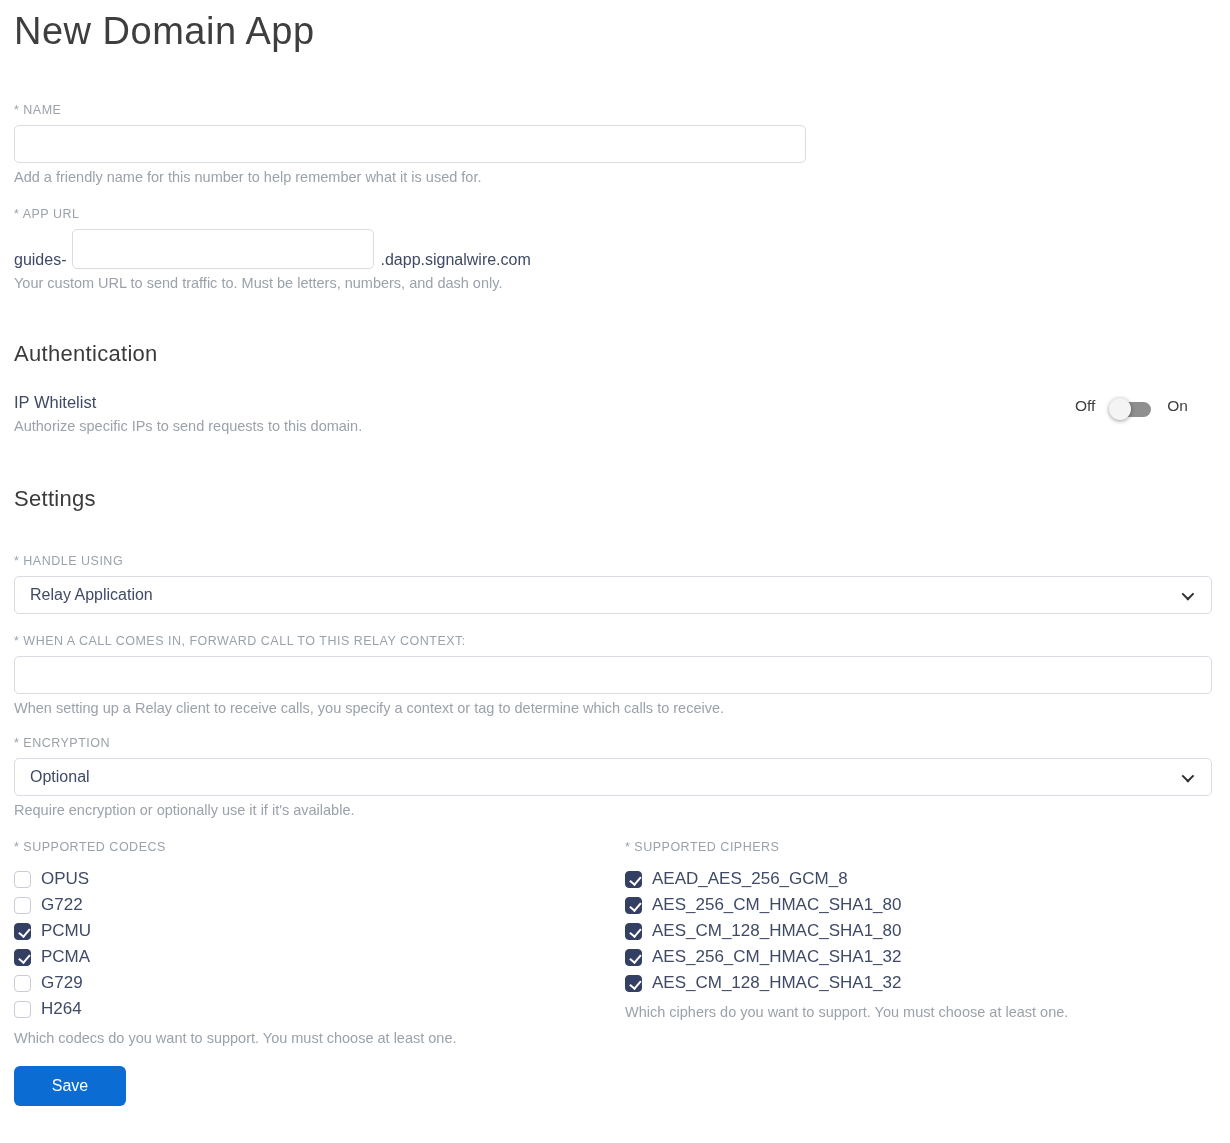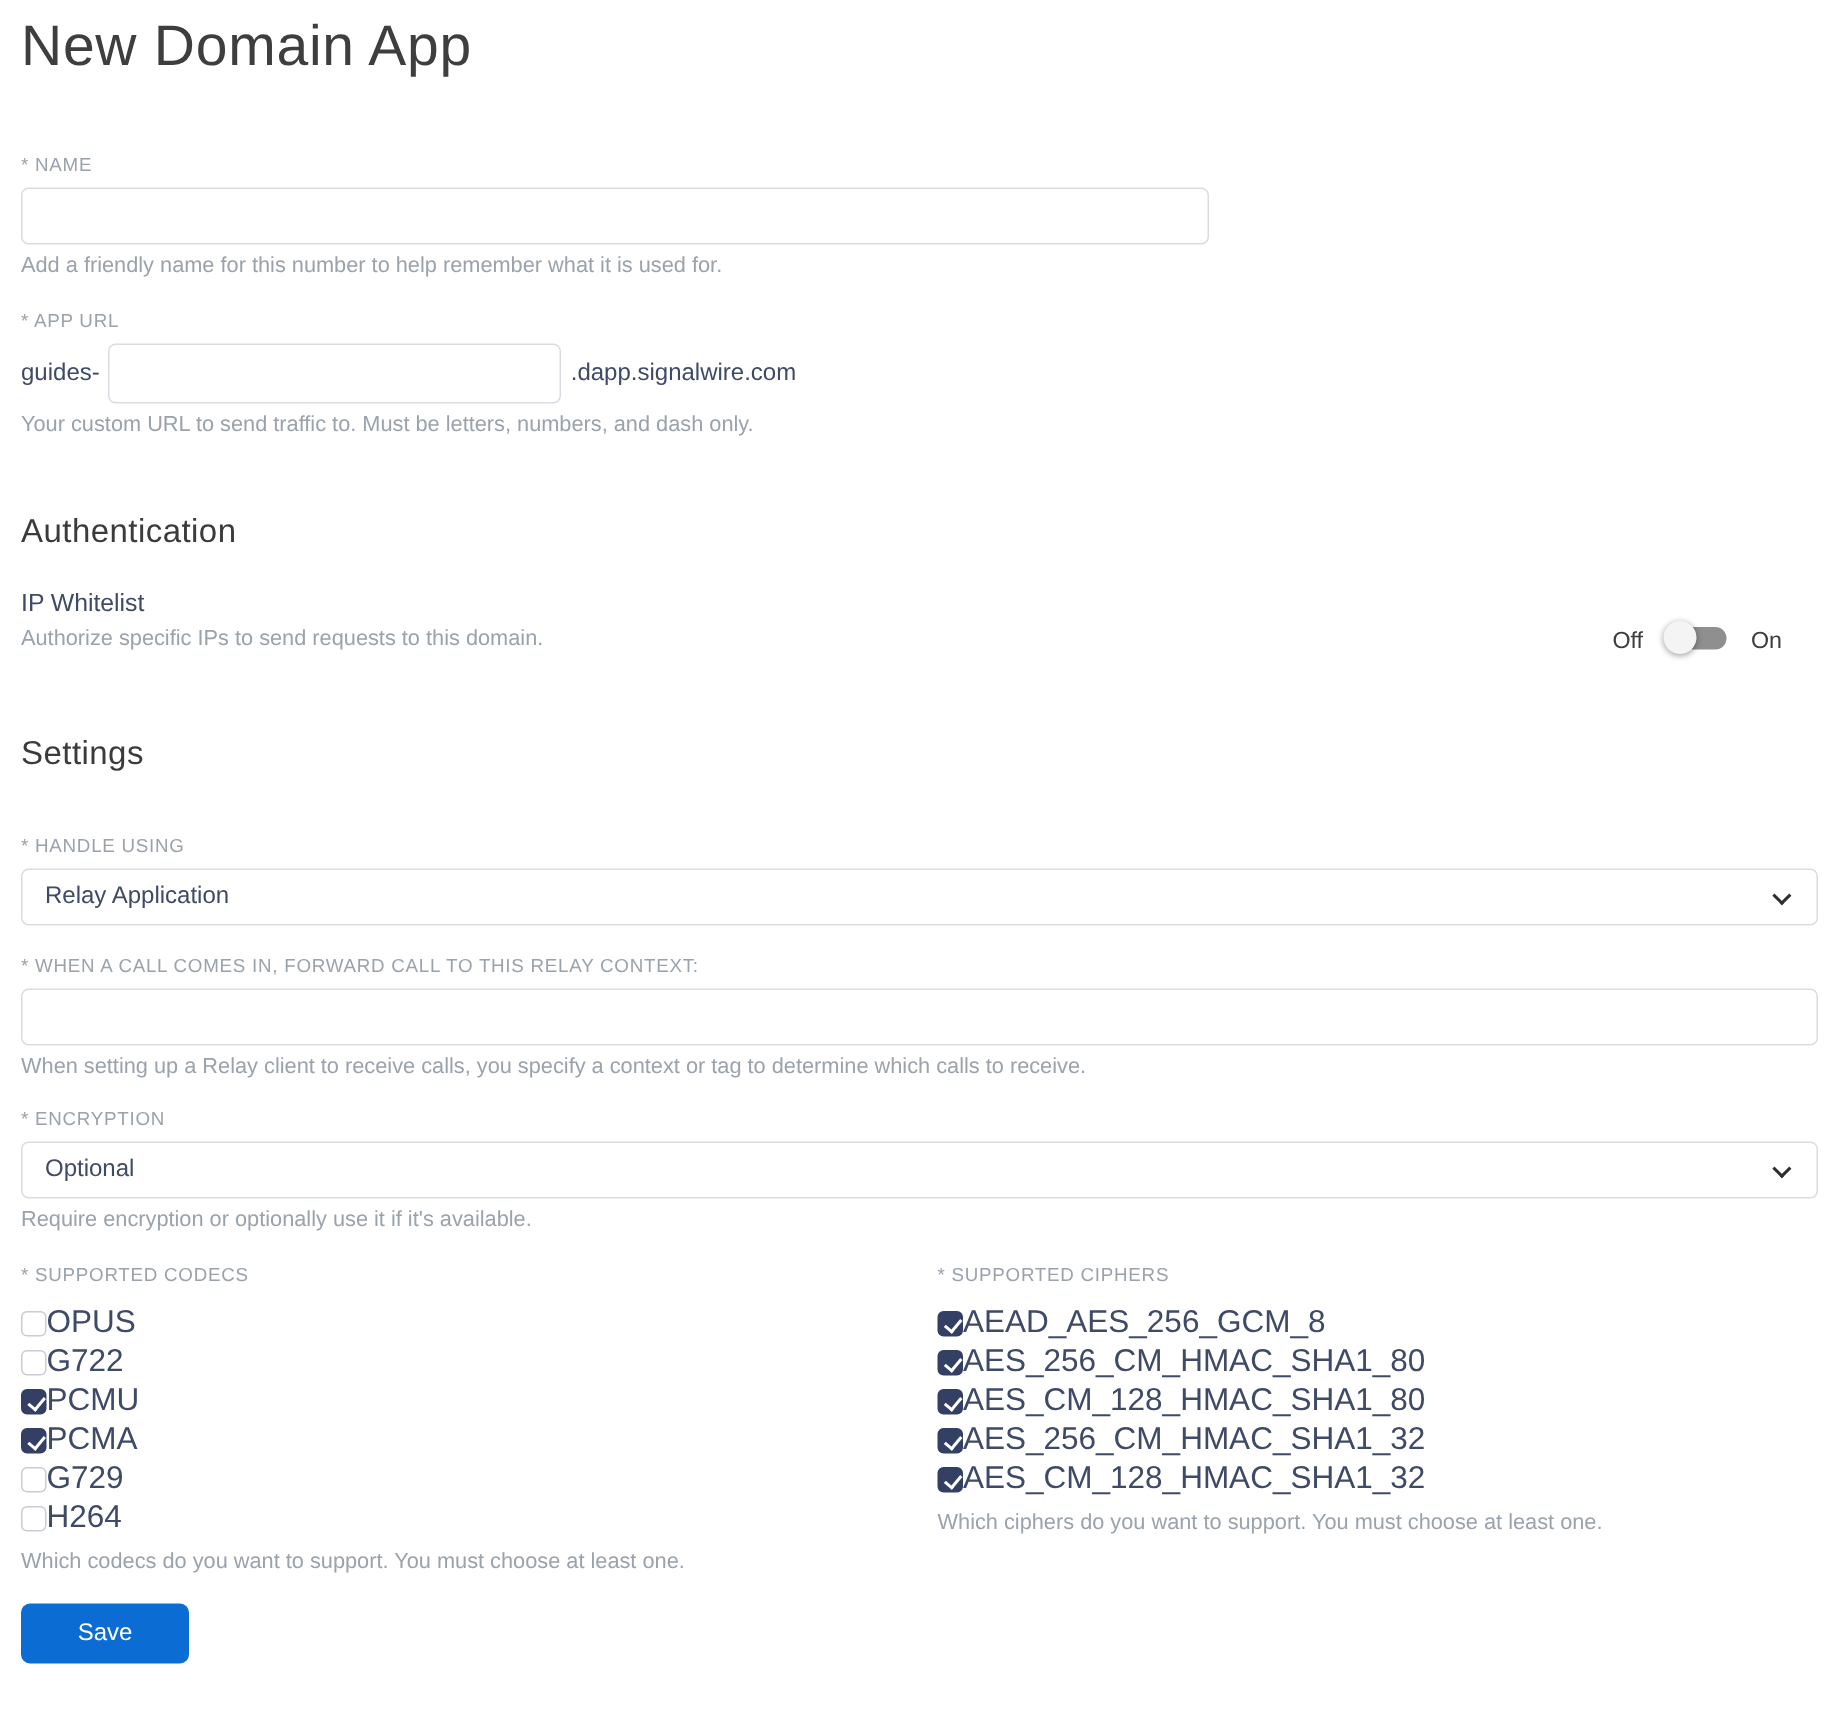--- a/index.html
+++ b/index.html
@@ -44,21 +44,21 @@
     color:#3f4a66;
     padding:0 14px;
     outline:none;
   }
   .name-input { width:792px; }
 
   .section-gap-1 { margin-top:22px; }
 
   .url-row {
     display:flex;
-    align-items:center;
+    align-items:flex-end;
     margin-top:4px;
   }
   .url-prefix, .url-suffix {
     font-size:16px;
     color:#3f4a66;
   }
   .url-input {
     width:302px;
     height:40px;
     margin-left:6px;
@@ -80,24 +80,24 @@
     justify-content:space-between;
     align-items:flex-start;
   }
   .whitelist-title {
     font-size:16.5px;
     color:#3f4a66;
     margin-bottom:6px;
   }
   .toggle-group {
     display:flex;
-    align-items:flex-end;
+    align-items:flex-start;
     gap:14px;
     padding-right:24px;
-    margin-top:20px;
+    margin-top:4px;
   }
   .toggle-side-label {
     font-size:15.5px;
     color:#3d3d3d;
   }
   .switch {
     position:relative;
     width:44px;
     height:24px;
     cursor:pointer;
@@ -173,21 +173,22 @@
   .checkbox.checked::after {
     content:"";
     position:absolute;
     left:5.5px; top:2px;
     width:4.5px; height:9px;
     border:solid #ffffff;
     border-width:0 2px 2px 0;
     transform:rotate(40deg);
   }
   .check-label {
-    font-size:21px;
+    margin-left:10px;
+    font-size:17px;
     color:#3f4a66;
   }
   .list-helper { margin-top:8px; }
 
   .save-button {
     margin-top:20px;
     width:112px;
     height:40px;
     border:none;
     border-radius:6px;

